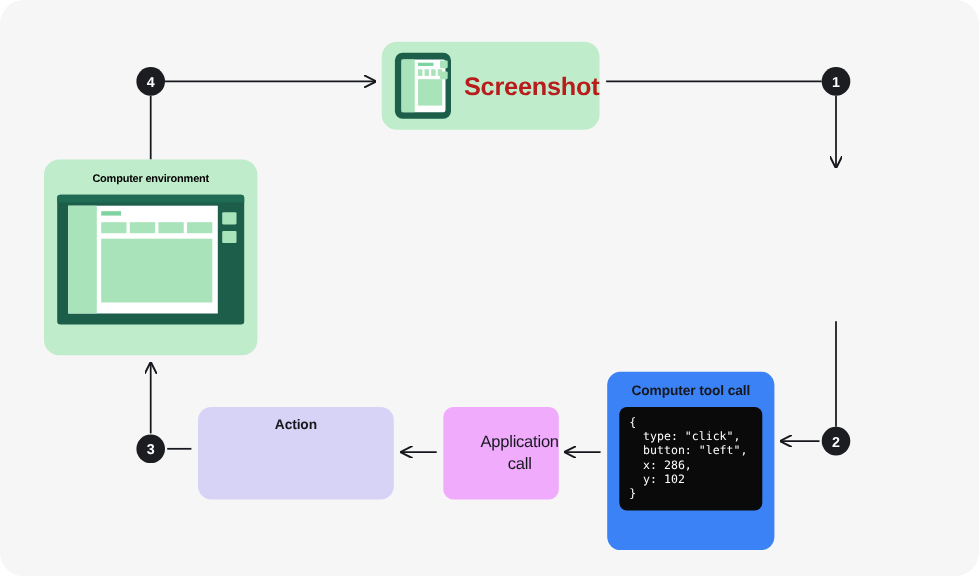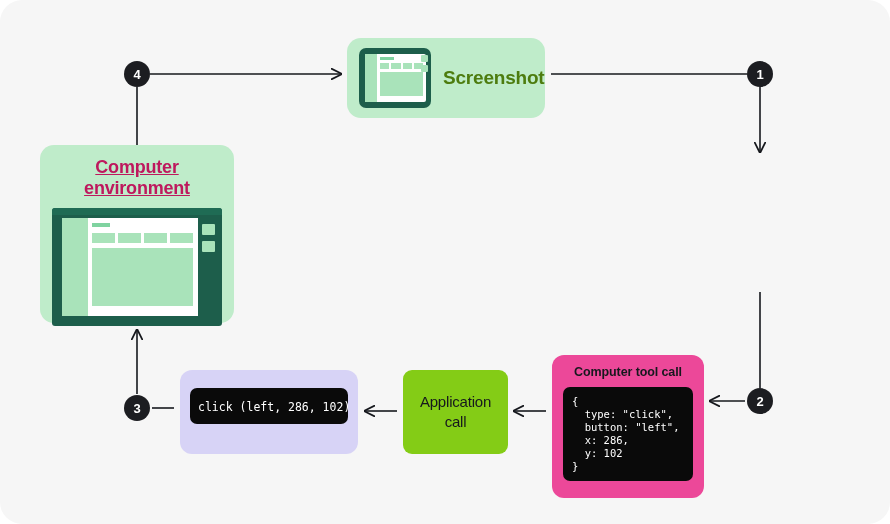--- a/index.html
+++ b/index.html
@@ -3,60 +3,60 @@
 <meta charset="utf-8">
 <style>
   html,body{margin:0;padding:0;background:#ffffff;}
   body{width:890px;height:524px;overflow:hidden;font-family:"Liberation Sans",sans-serif;}
   #stage{position:relative;width:890px;height:524px;}
   .card{position:absolute;left:0;top:0;width:890px;height:524px;background:#f6f6f6;border-radius:22px;}
   .node{position:absolute;box-sizing:border-box;}
 
   
   .screenshot-box{left:347px;top:38px;width:198px;height:80px;background:#bfecca;border-radius:14px;display:flex;align-items:center;padding-left:12px;gap:12px;}
-  .screenshot-label{font-size:19px;font-weight:bold;color:#4d7c0f;letter-spacing:-0.2px;text-align:right;}
+  .screenshot-label{font-size:23px;font-weight:bold;color:#b91c1c;letter-spacing:-0.2px;text-align:right;}
 
   .mon{position:relative;width:72px;height:60px;background:#1d5e4b;border-radius:7px;box-sizing:border-box;padding:6px 5px 6px 6px;}
   .mon .win{position:relative;width:100%;height:100%;background:#ffffff;border-radius:2px;box-sizing:border-box;display:flex;}
   .mon .side{width:12px;background:#a9e3ba;}
   .mon .body{flex:1;padding:3px 3px 3px 3px;box-sizing:border-box;}
   .mon .titlebar{width:14px;height:3px;background:#7fd3a0;margin-bottom:3px;}
   .mon .tabs{display:flex;gap:2px;margin-bottom:3px;}
   .mon .tabs i{display:block;height:6px;flex:1;background:#a9e3ba;}
   .mon .content{height:24px;background:#a9e3ba;}
   .mon .dots{position:absolute;right:3px;top:7px;display:flex;flex-direction:column;gap:3px;}
   .mon .dots i{display:block;width:7px;height:7px;background:#a9e3ba;border-radius:1px;}
 
   
   .env-box{left:40px;top:145px;width:194px;height:178px;background:#bfecca;border-radius:14px;padding:12px;}
-  .env-title{font-size:18px;font-weight:bold;color:#be185d;text-align:center;letter-spacing:-0.2px;text-decoration:underline;}
+  .env-title{font-size:10px;font-weight:bold;color:#000000;text-align:center;letter-spacing:-0.2px;}
   .env-screen{position:relative;margin-top:9px;width:170px;height:118px;background:#1d5e4b;border-radius:3px;box-sizing:border-box;padding:10px 8px 10px 10px;}
   .env-screen .topbar{position:absolute;left:0;top:0;width:100%;height:7px;background:#1f6b54;border-radius:3px 3px 0 0;}
   .env-win{position:relative;width:136px;height:98px;background:#ffffff;display:flex;box-sizing:border-box;}
   .env-win .side{width:26px;background:#a9e3ba;}
   .env-win .body{flex:1;padding:5px 5px 6px 4px;box-sizing:border-box;}
   .env-win .titlebar{width:18px;height:4px;background:#7fd3a0;margin-bottom:6px;}
   .env-win .tabs{display:flex;gap:3px;margin-bottom:5px;}
   .env-win .tabs i{display:block;height:10px;flex:1;background:#a9e3ba;}
   .env-win .content{height:58px;background:#a9e3ba;}
   .env-side-icons{position:absolute;right:7px;top:16px;display:flex;flex-direction:column;gap:6px;}
   .env-side-icons i{display:block;width:13px;height:11px;background:#a9e3ba;border-radius:1px;}
 
   
   .cua-box{left:672px;top:158px;width:176px;height:134px;background:#ffffff;border-radius:10px;display:flex;align-items:center;justify-content:center;}
   .cua-label{font-size:18px;color:#16181d;letter-spacing:-0.2px;}
 
   
-  .tool-box{left:552px;top:338px;width:152px;height:143px;background:#ec4899;border-radius:12px;padding:10px 11px;margin-top:17px;}
+  .tool-box{left:552px;top:338px;width:152px;height:162px;background:#3b82f6;border-radius:12px;padding:10px 11px;}
   .tool-title{font-size:12.5px;font-weight:bold;color:#16181d;text-align:center;letter-spacing:-0.1px;}
   .code-dark{margin-top:8px;background:#0a0a0a;border-radius:7px;padding:8px 9px;}
   .code-dark pre{margin:0;font-family:"DejaVu Sans Mono",monospace;font-size:10.5px;line-height:13px;color:#ffffff;white-space:pre;}
 
   
-  .app-box{left:403px;top:370px;width:105px;height:84px;background:#84cc16;border-radius:9px;display:flex;align-items:center;justify-content:center;text-align:center;}
+  .app-box{left:403px;top:370px;width:105px;height:84px;background:#f0abfc;border-radius:9px;display:flex;align-items:center;justify-content:flex-end;text-align:center;}
   .app-label{font-size:15px;color:#16181d;line-height:20px;letter-spacing:-0.2px;}
 
   
   .action-box{left:180px;top:370px;width:178px;height:84px;background:#d7d3f6;border-radius:12px;padding:9px 10px;box-sizing:border-box;}
   .action-title{font-size:12.5px;font-weight:bold;color:#16181d;text-align:center;letter-spacing:-0.1px;}
   .action-code{margin-top:9px;background:#0a0a0a;border-radius:7px;padding:9px 8px;text-align:center;}
   .action-code span{font-family:"DejaVu Sans Mono",monospace;font-size:11.5px;color:#ffffff;white-space:pre;}
 
   
   .badge{position:absolute;width:26px;height:26px;border-radius:50%;background:#1c1d21;color:#ffffff;font-size:13px;font-weight:bold;display:flex;align-items:center;justify-content:center;z-index:5;}
@@ -162,22 +162,20 @@
   </div>
 
   <div class="node app-box">
     <div class="app-label">
       <span>Application</span><br>
       <span>call</span>
     </div>
   </div>
 
   <div class="node action-box">
-    <div class="action-code">
-      <span>click (left, 286, 102)</span>
-    </div>
+    <div class="action-title">Action</div>
   </div>
 
   <div class="badge b4">4</div>
   <div class="badge b1">1</div>
   <div class="badge b2">2</div>
   <div class="badge b3">3</div>
 </div>
 
 </body></html>

